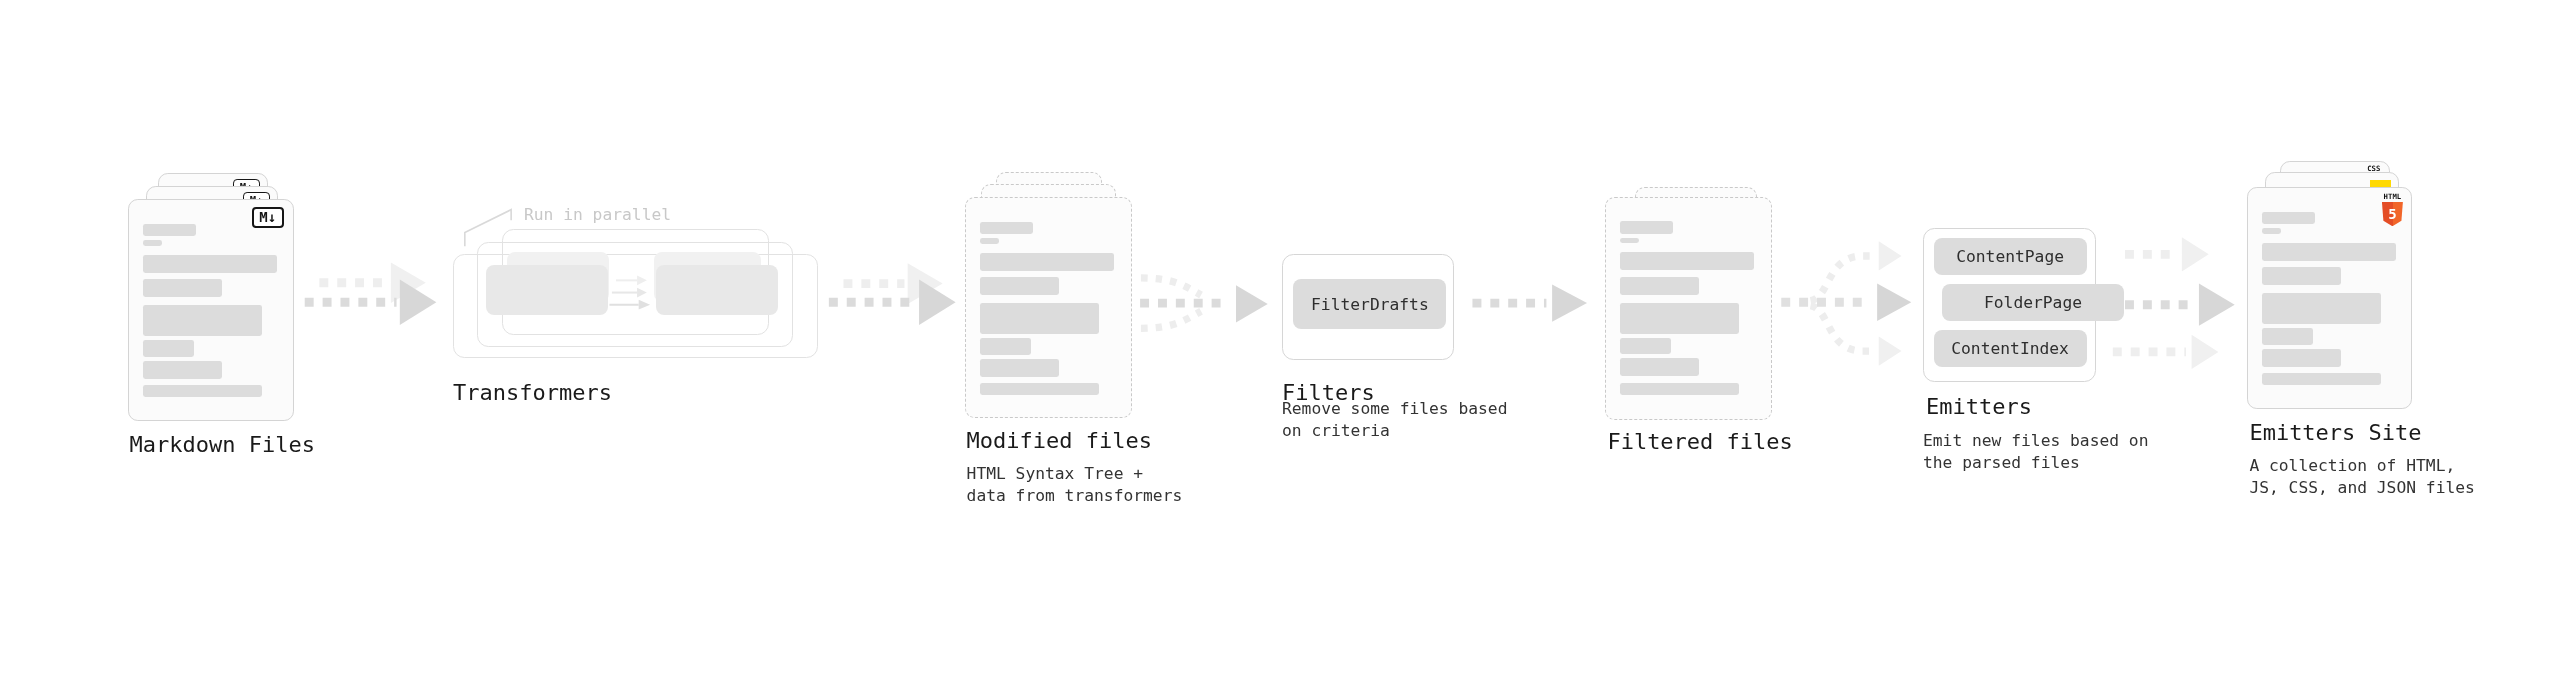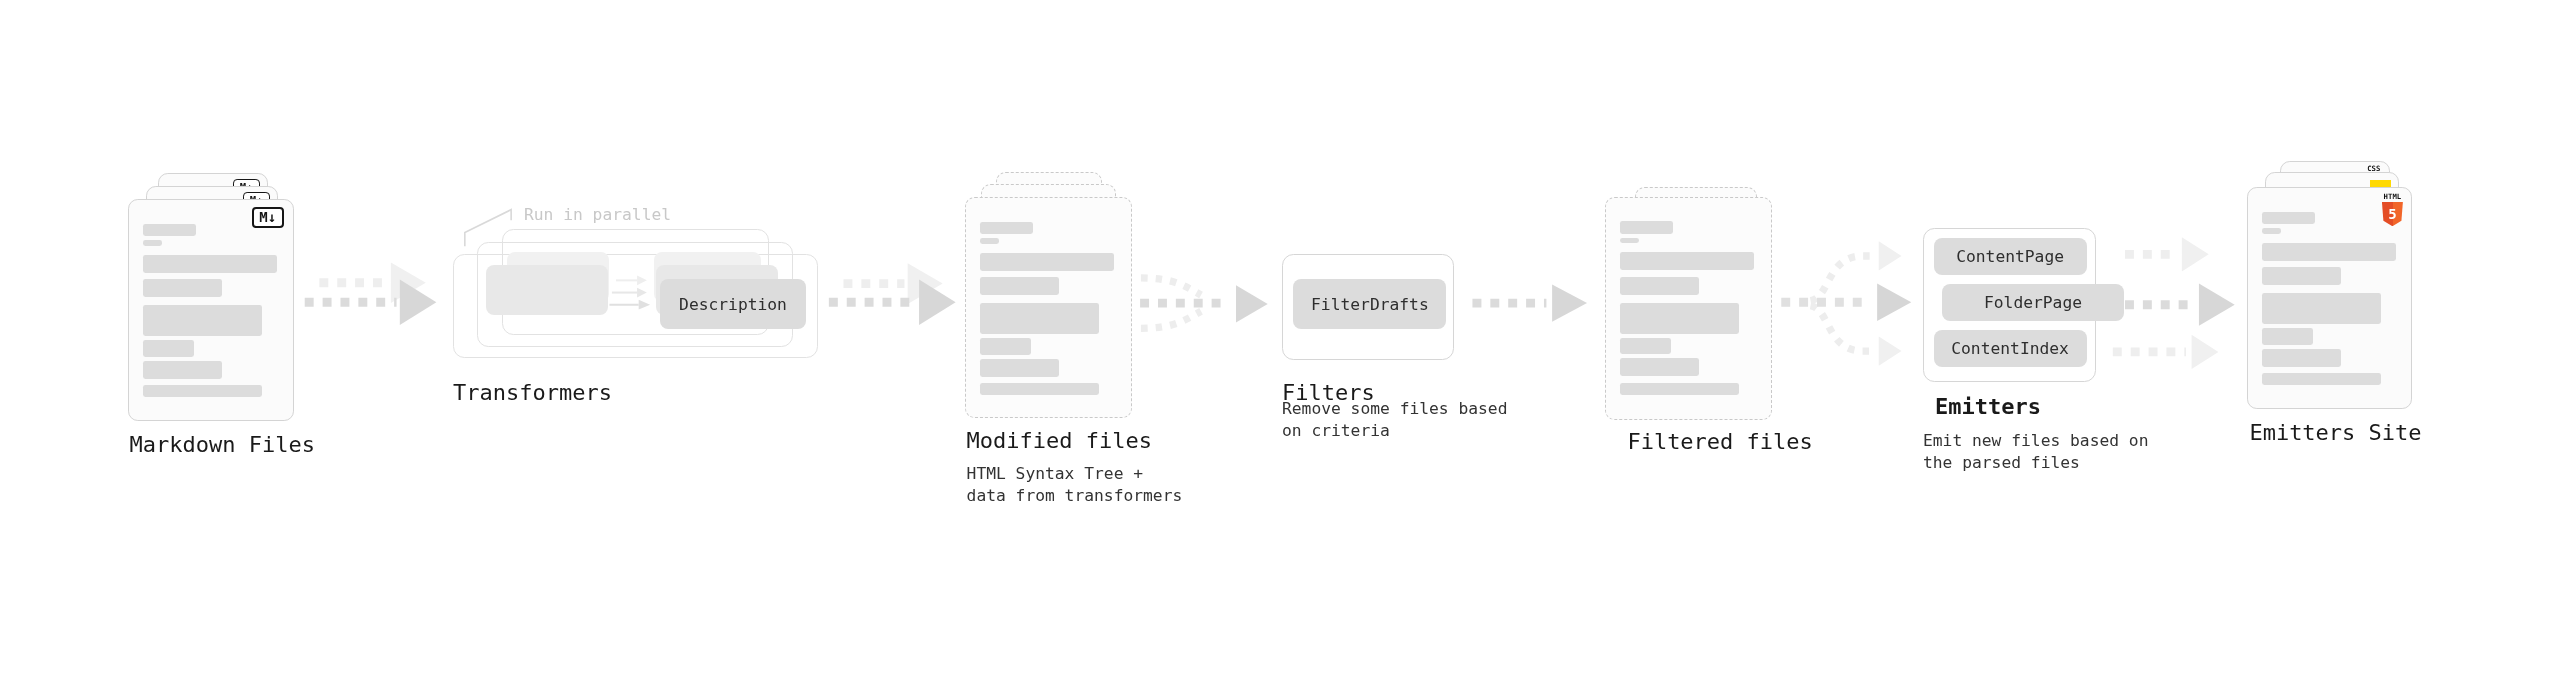--- a/index.html
+++ b/index.html
@@ -132,21 +132,20 @@
 
   <div class="stage" style="left:453px;top:205px;width:374px;height:309px;">
     <div class="note-text" style="left:71px;top:0px;">Run in parallel</div>
     <div class="obox" style="left:49px;top:24.4px;width:267px;height:106px;"></div>
     <div class="obox" style="left:24.4px;top:37px;width:316px;height:105px;"></div>
     <div class="obox" style="left:0px;top:49px;width:365px;height:104px;"></div>
     <div class="chip ghost2" style="left:54px;top:47px;width:102px;height:50px;"></div>
     <div class="chip ghost1" style="left:32.5px;top:60px;width:122px;height:50px;"></div>
     <div class="chip ghost2" style="left:201px;top:47px;width:107px;height:50px;"></div>
     <div class="chip ghost1" style="left:203px;top:60px;width:122px;height:50px;"></div>
-    <div class="chip" style="left:207px;top:74px;width:146px;height:50px;">Description</div>
     <div class="title" style="left:0px;top:175px;">Transformers</div>
   </div>
 
   <div class="stage" style="left:965px;top:172px;width:244px;height:341px;">
     <div class="fcard dashed" style="left:31px;top:0px;width:106px;height:222px;"></div>
     <div class="fcard dashed" style="left:16.3px;top:12.2px;width:135px;height:222px;"></div>
     <div class="fcard dashed" style="left:0px;top:25px;width:167px;height:221px;">
       <div class="bars">
           <div class="bar" style="width: 53px; height: 12.2px; margin-bottom: 4.1px;"></div>
           <div class="bar" style="width: 18.7px; height: 5.7px; margin-bottom: 9px;"></div>
@@ -182,29 +181,29 @@
           <div class="bar" style="width: 53px; height: 12.2px; margin-bottom: 4.1px;"></div>
           <div class="bar" style="width: 18.7px; height: 5.7px; margin-bottom: 9px;"></div>
           <div class="bar" style="width: 134px; height: 18px; margin-bottom: 6.5px;"></div>
           <div class="bar" style="width: 79px; height: 18px; margin-bottom: 8.1px;"></div>
           <div class="bar" style="width: 119px; height: 31px; margin-bottom: 4.1px;"></div>
           <div class="bar" style="width: 51px; height: 16.3px; margin-bottom: 4.1px;"></div>
           <div class="bar" style="width: 79px; height: 18px; margin-bottom: 6.5px;"></div>
           <div class="bar" style="width: 119px; height: 12.2px; margin-bottom: 0px;"></div>
         </div>
     </div>
-    <div class="title" style="left:2.4px;top:242px;margin-left:20px;">Filtered files</div>
+    <div class="title" style="left:2.4px;top:242px;">Filtered files</div>
   </div>
 
   <div class="stage" style="left:1923px;top:228px;width:244px;height:260px;">
     <div class="sbox" style="left:0px;top:0px;width:173px;height:154px;"></div>
     <div class="chip" style="left:10.6px;top:9.8px;width:153px;height:37px;">ContentPage</div>
     <div class="chip" style="left:19px;top:56px;width:182px;height:37px;">FolderPage</div>
     <div class="chip" style="left:10.6px;top:102px;width:153px;height:37px;">ContentIndex</div>
-    <div class="title" style="left:12px;top:166px;font-weight:bold;">Emitters</div>
+    <div class="title" style="left:3px;top:166px;">Emitters</div>
     <div class="body-text" style="left:0px;top:202px;">
       <div>Emit new files based on</div>
       <div>the parsed files</div>
     </div>
   </div>
 
   <div class="stage" style="left:2247px;top:161px;width:276px;height:358px;">
     <div class="fcard" style="left:32.5px;top:0px;width:110px;height:222px;">
       <div class="css-badge">
         <div class="css-txt">CSS</div>
@@ -224,16 +223,20 @@
           <div class="bar" style="width: 18.7px; height: 5.7px; margin-bottom: 9px;"></div>
           <div class="bar" style="width: 134px; height: 18px; margin-bottom: 6.5px;"></div>
           <div class="bar" style="width: 79px; height: 18px; margin-bottom: 8.1px;"></div>
           <div class="bar" style="width: 119px; height: 31px; margin-bottom: 4.1px;"></div>
           <div class="bar" style="width: 51px; height: 16.3px; margin-bottom: 4.1px;"></div>
           <div class="bar" style="width: 79px; height: 18px; margin-bottom: 6.5px;"></div>
           <div class="bar" style="width: 119px; height: 12.2px; margin-bottom: 0px;"></div>
         </div>
     </div>
     <div class="title" style="left:2.4px;top:259px;">Emitters Site</div>
+    <div class="body-text" style="left:2.4px;top:294px;">
+      <div>A collection of HTML,</div>
+      <div>JS, CSS, and JSON files</div>
+    </div>
   </div>
 
 </div>
 
 
 </body></html>

